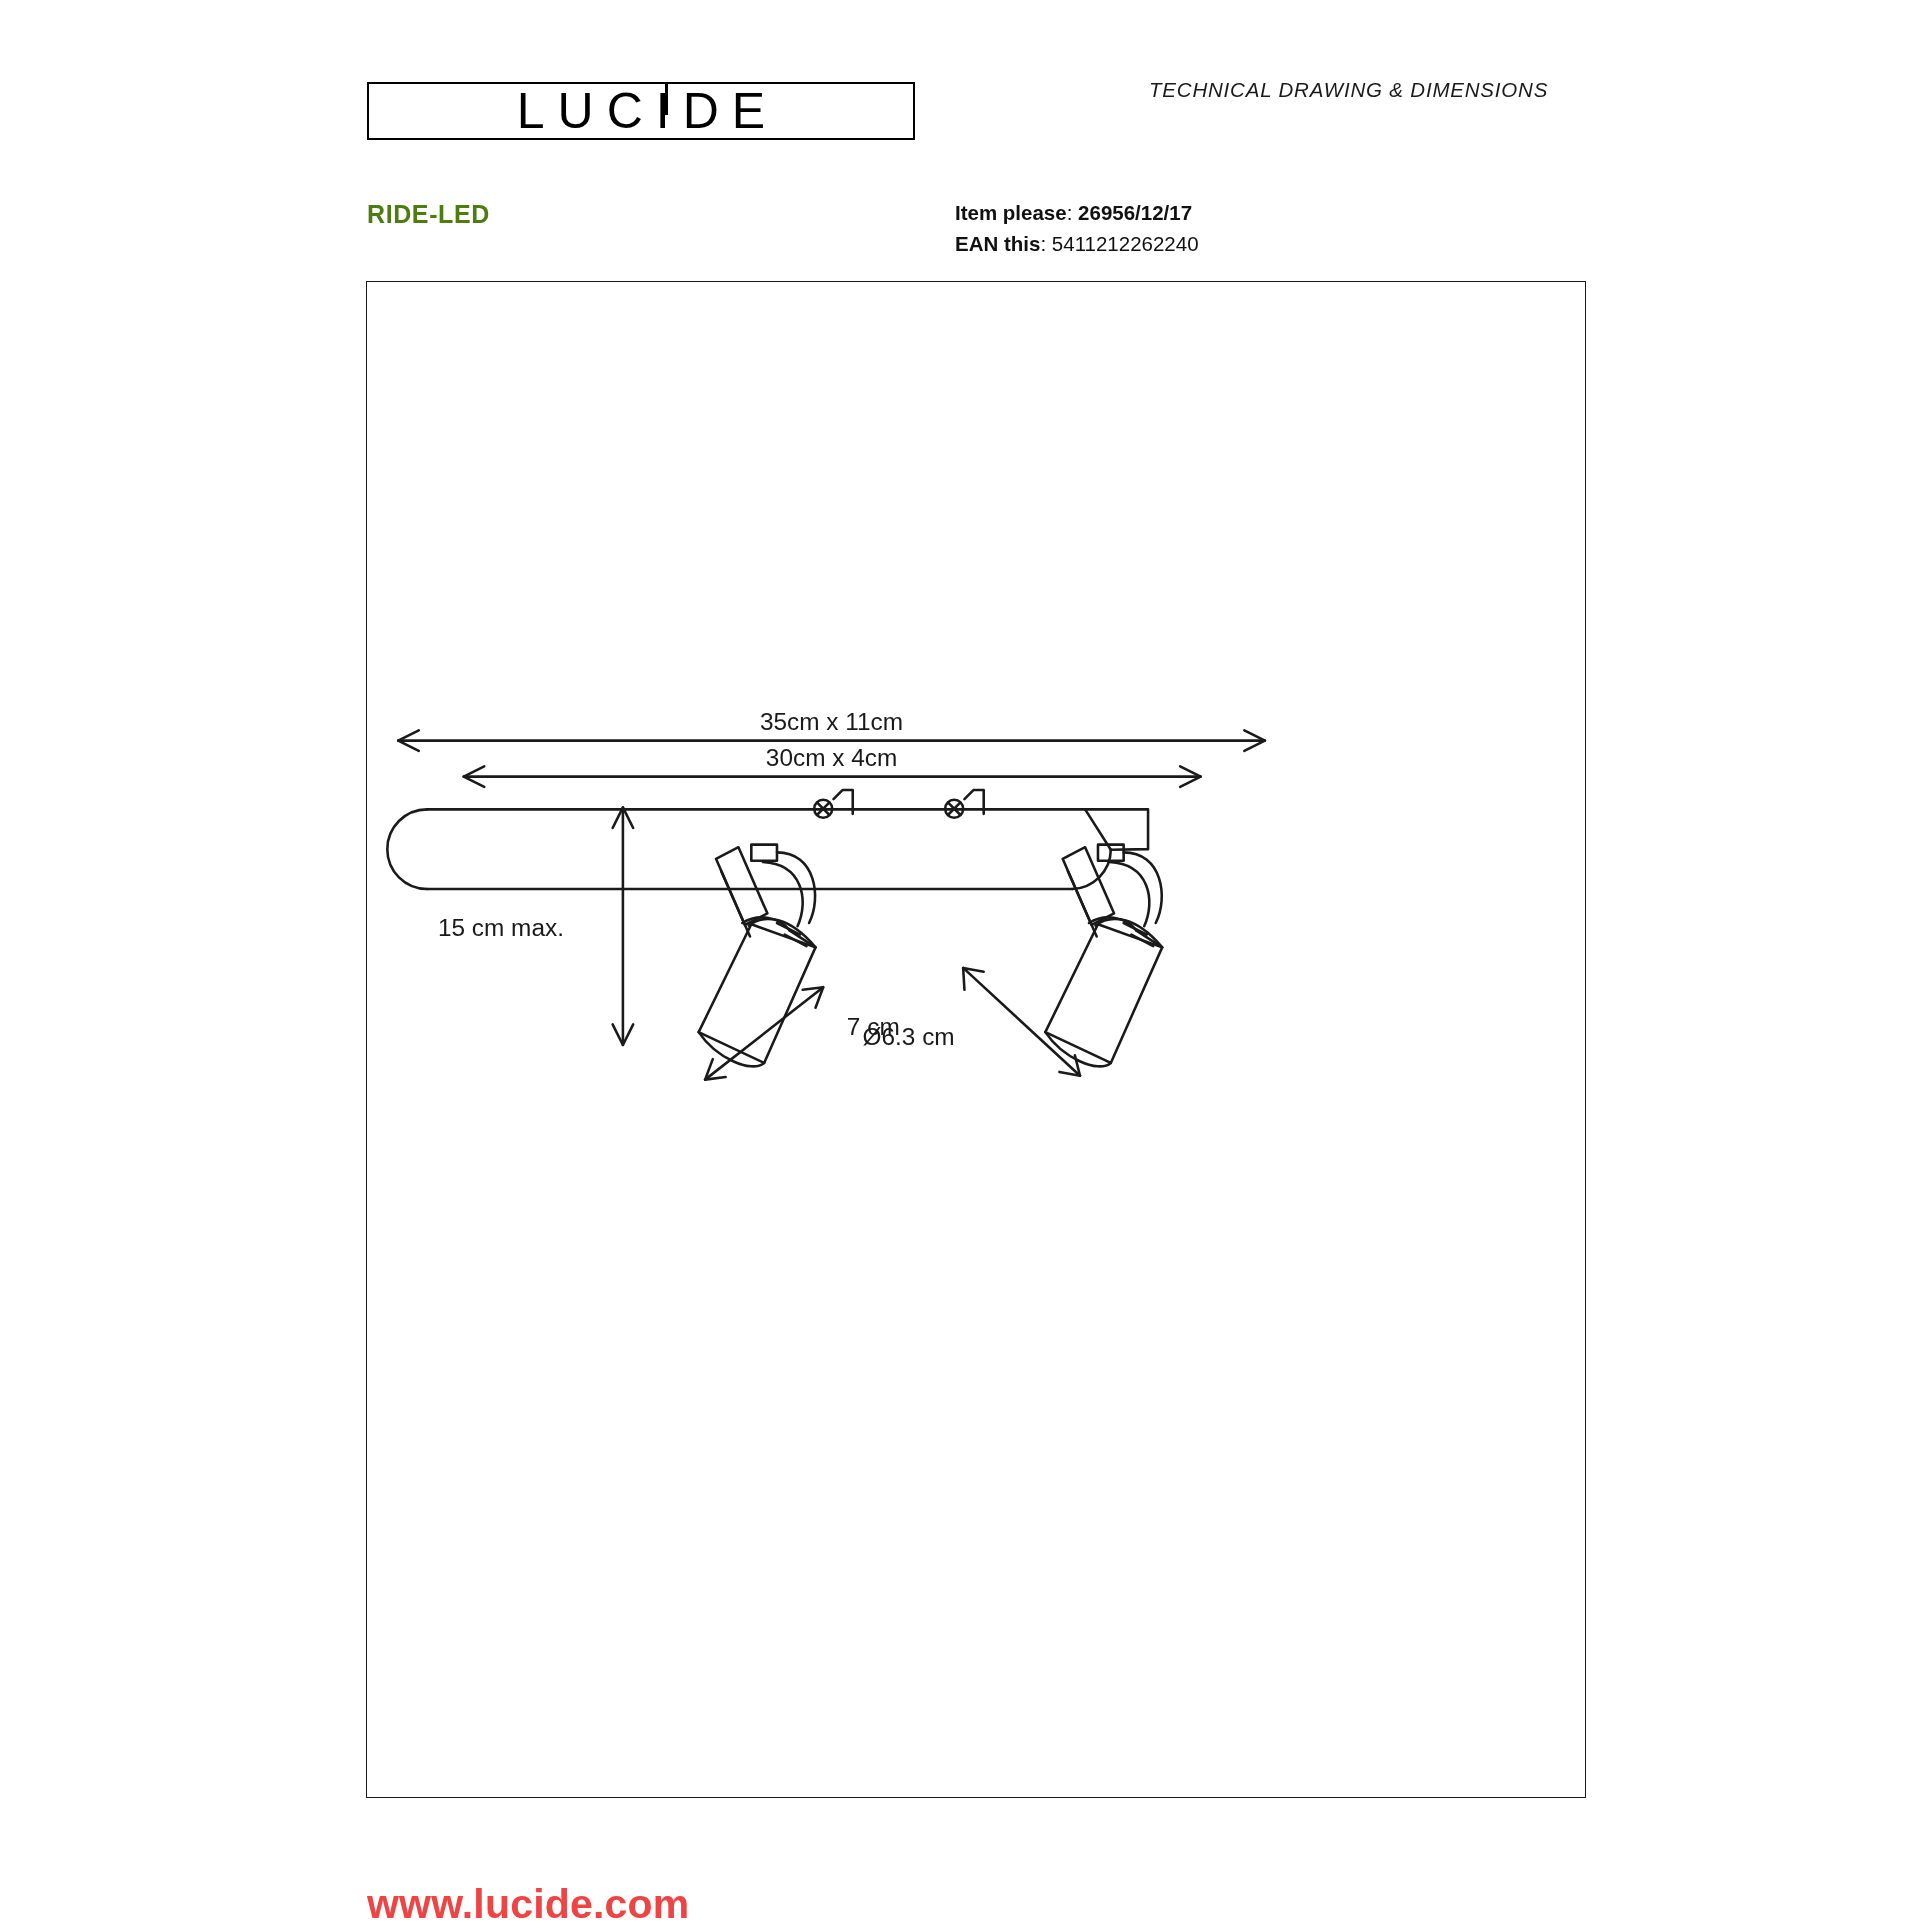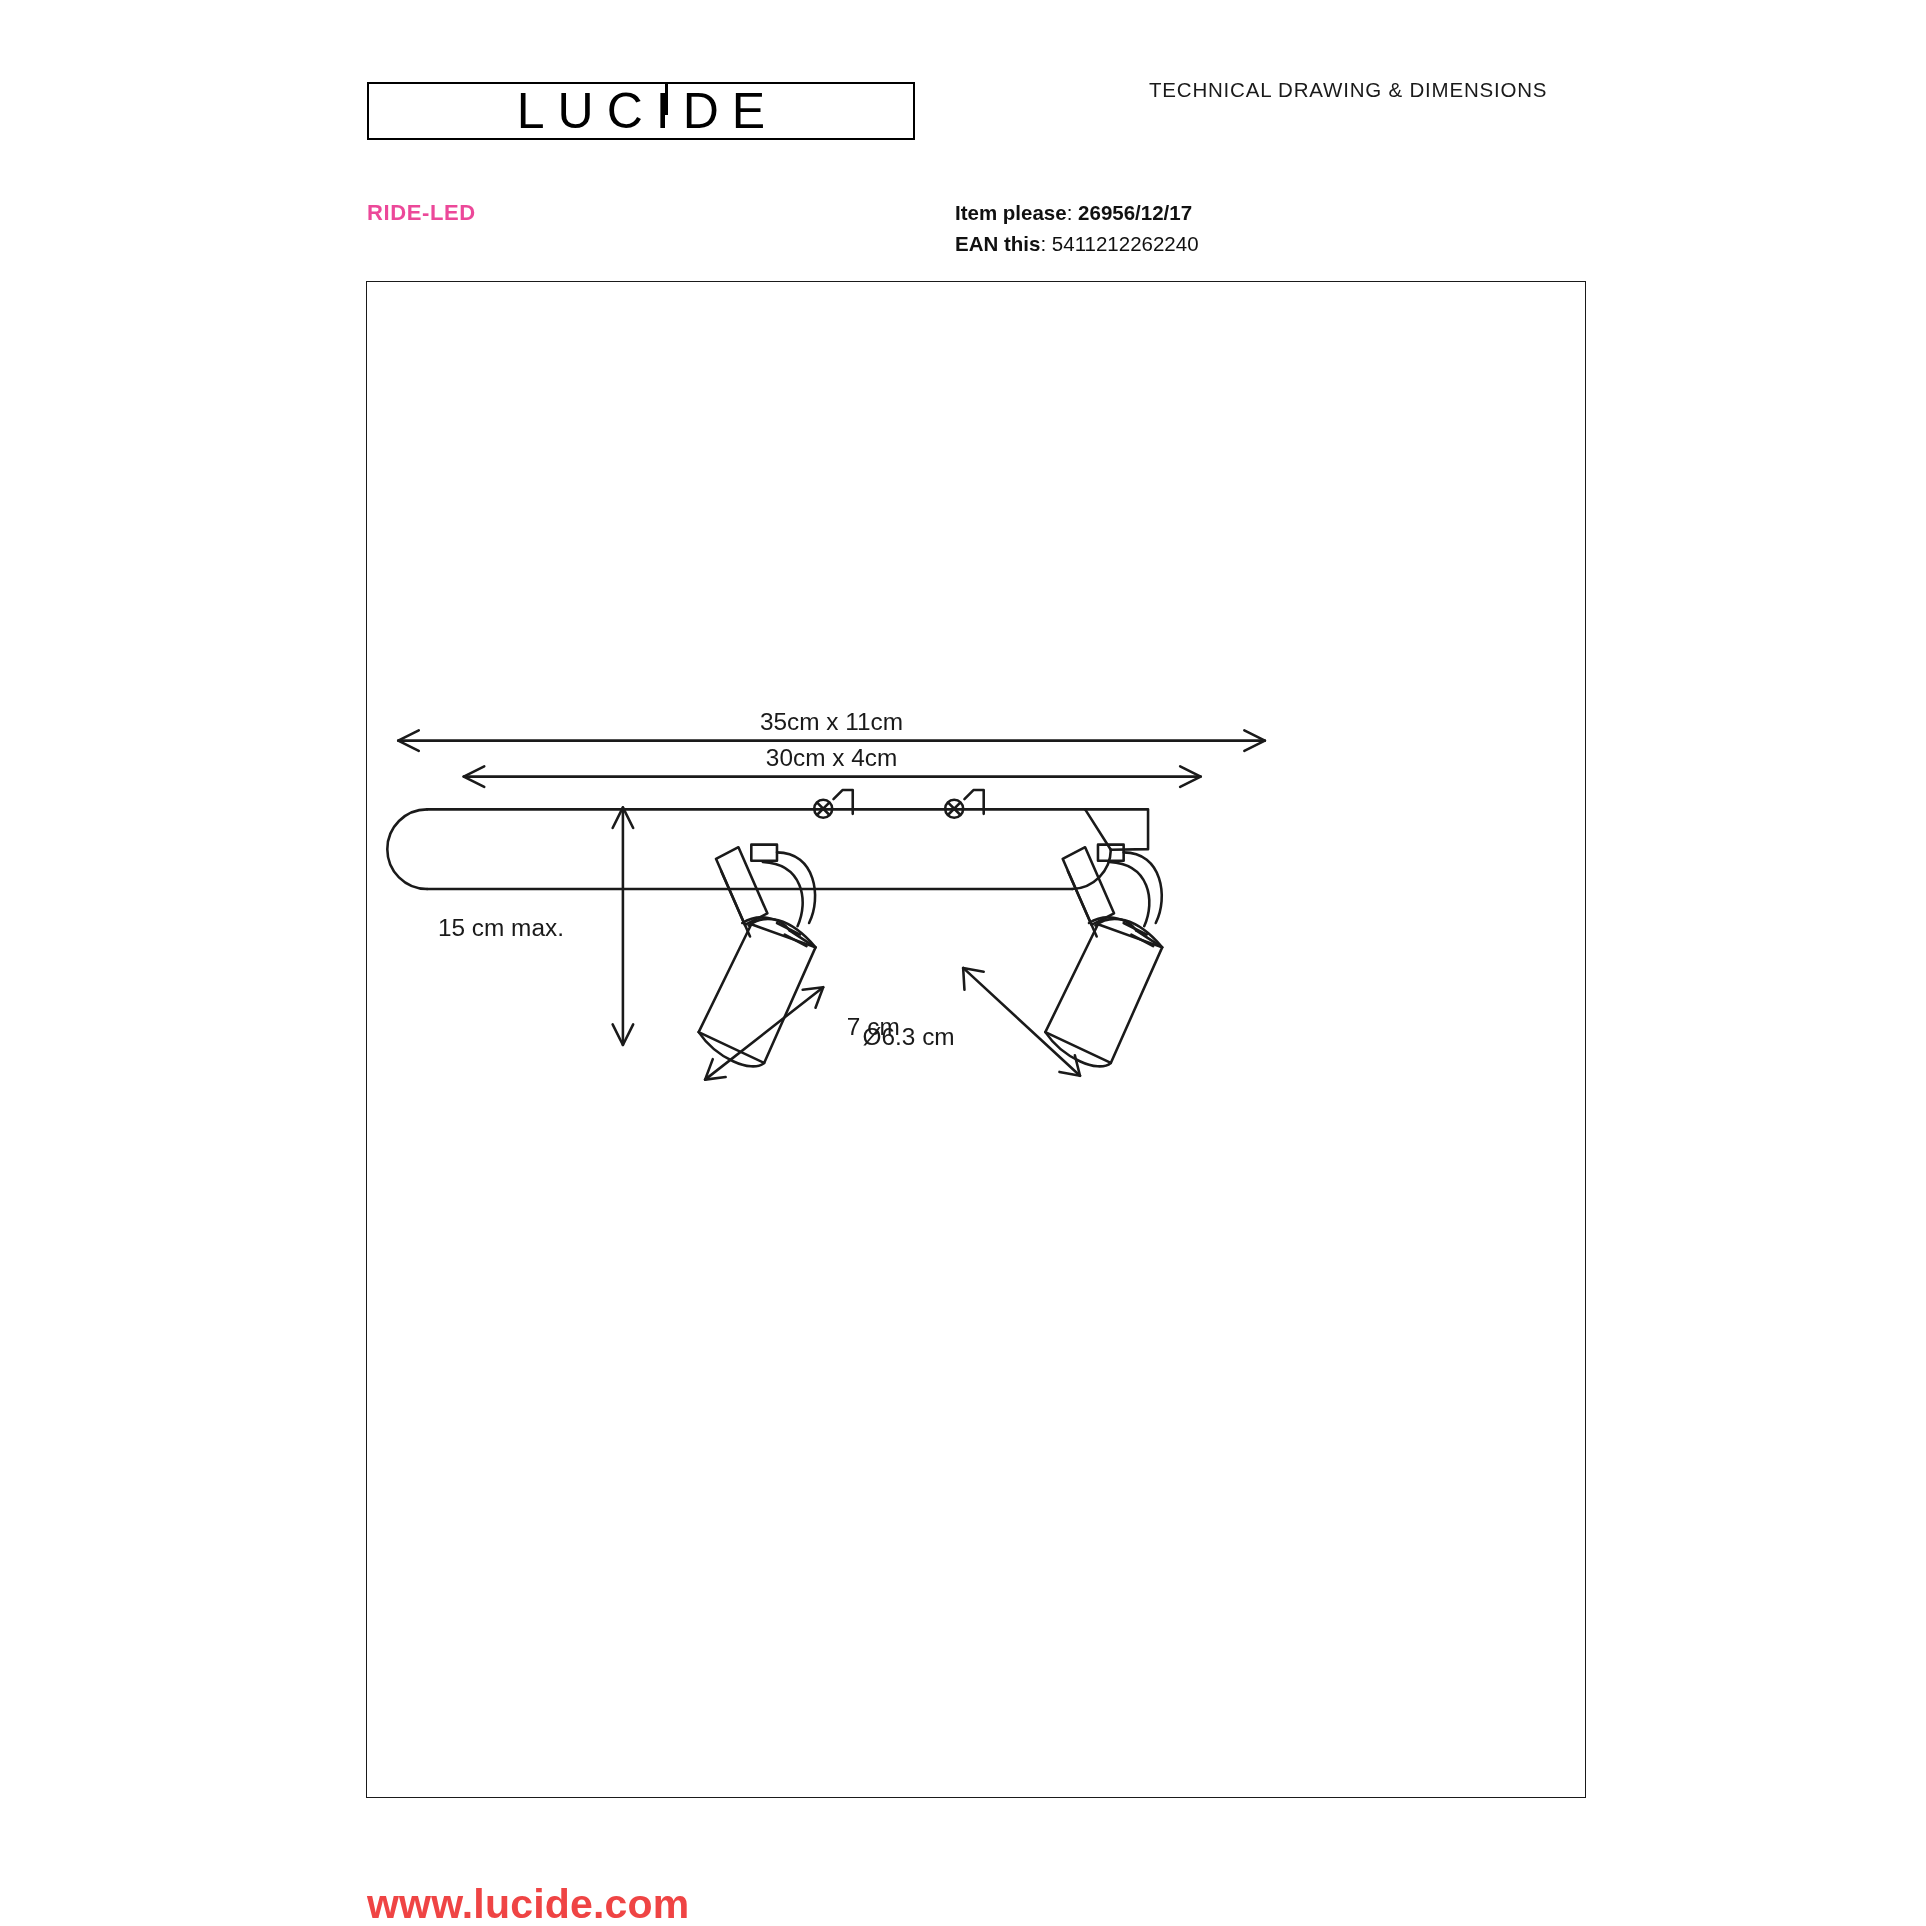--- a/index.html
+++ b/index.html
@@ -57,30 +57,31 @@
   }
 
   .tech-label {
     position: absolute;
     left: 1149px;
     top: 78px;
     font-size: 20.5px;
     letter-spacing: 0.8px;
     color: #1a1a1a;
     white-space: nowrap;
+    font-style: italic;
   }
 
   .product-name {
     position: absolute;
     left: 367px;
     top: 200px;
-    font-size: 22px;
+    font-size: 25px;
     font-weight: bold;
     letter-spacing: 0.6px;
-    color: #ec4899;
+    color: #4d7c0f;
   }
 
   .item-line {
     position: absolute;
     left: 955px;
     top: 201px;
     font-size: 20.5px;
     color: #111;
     white-space: nowrap;
   }

